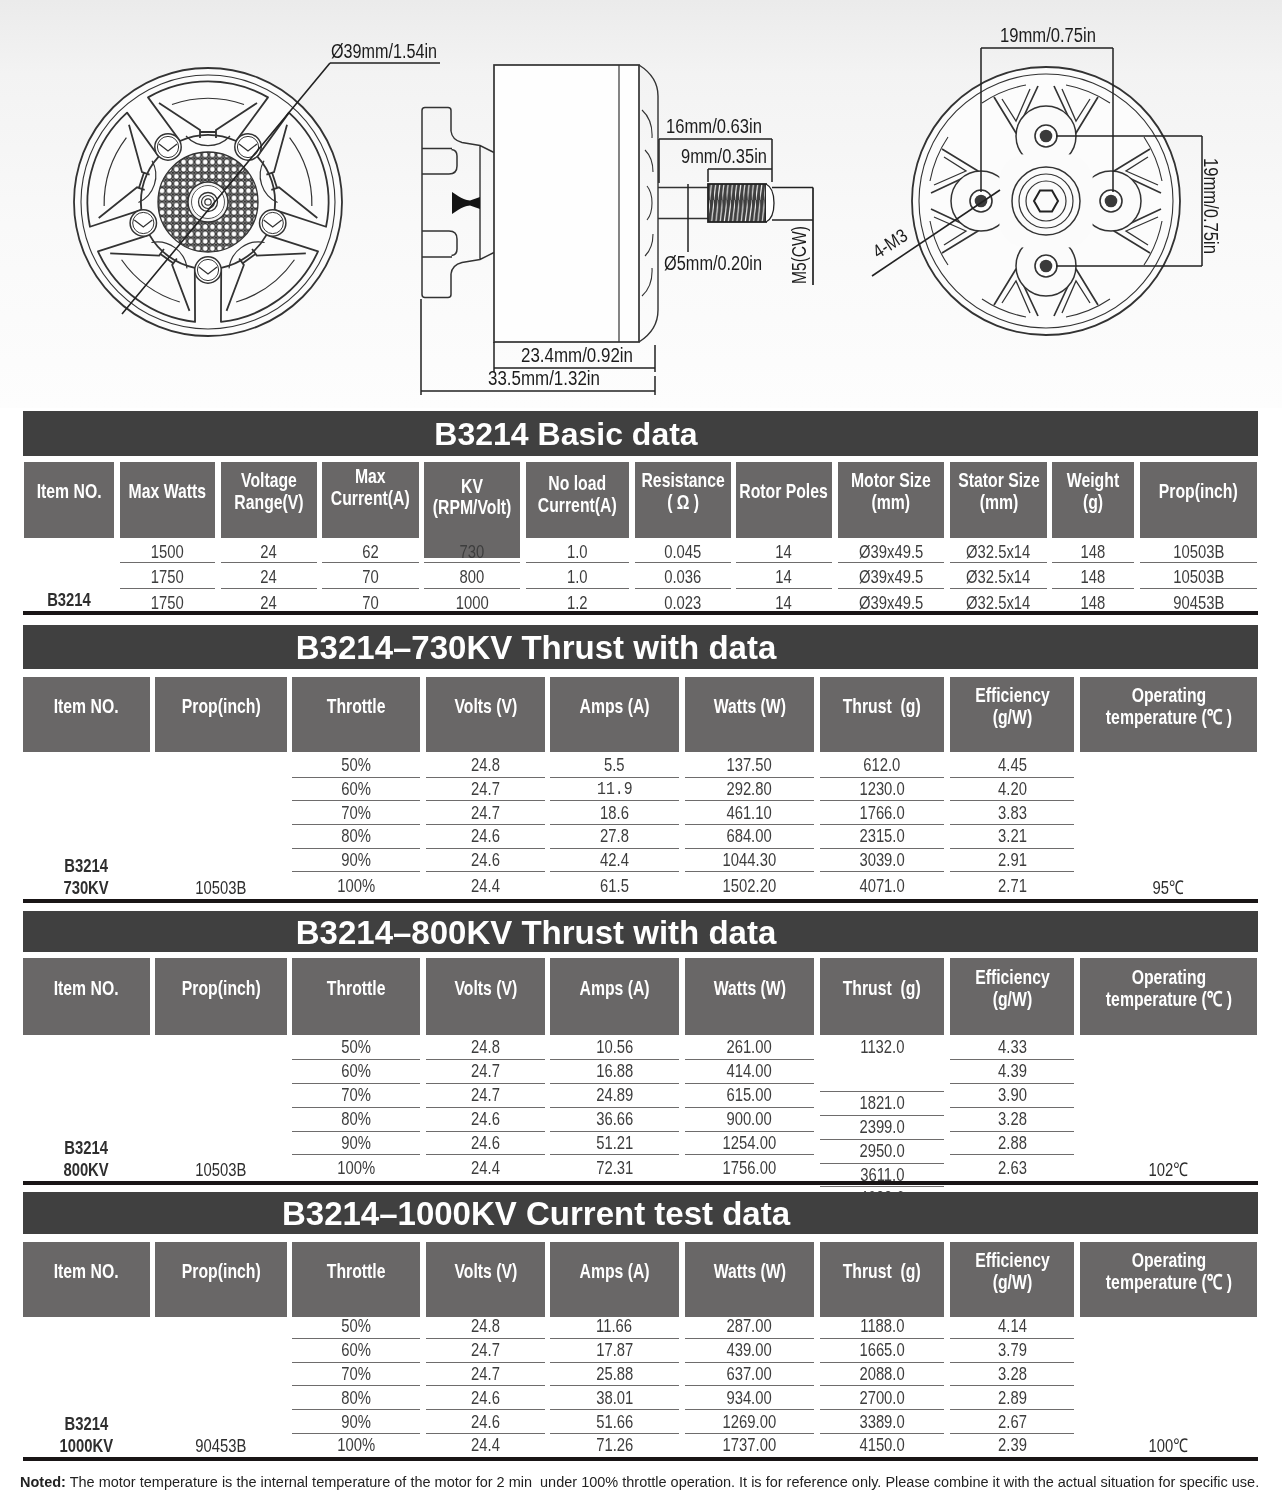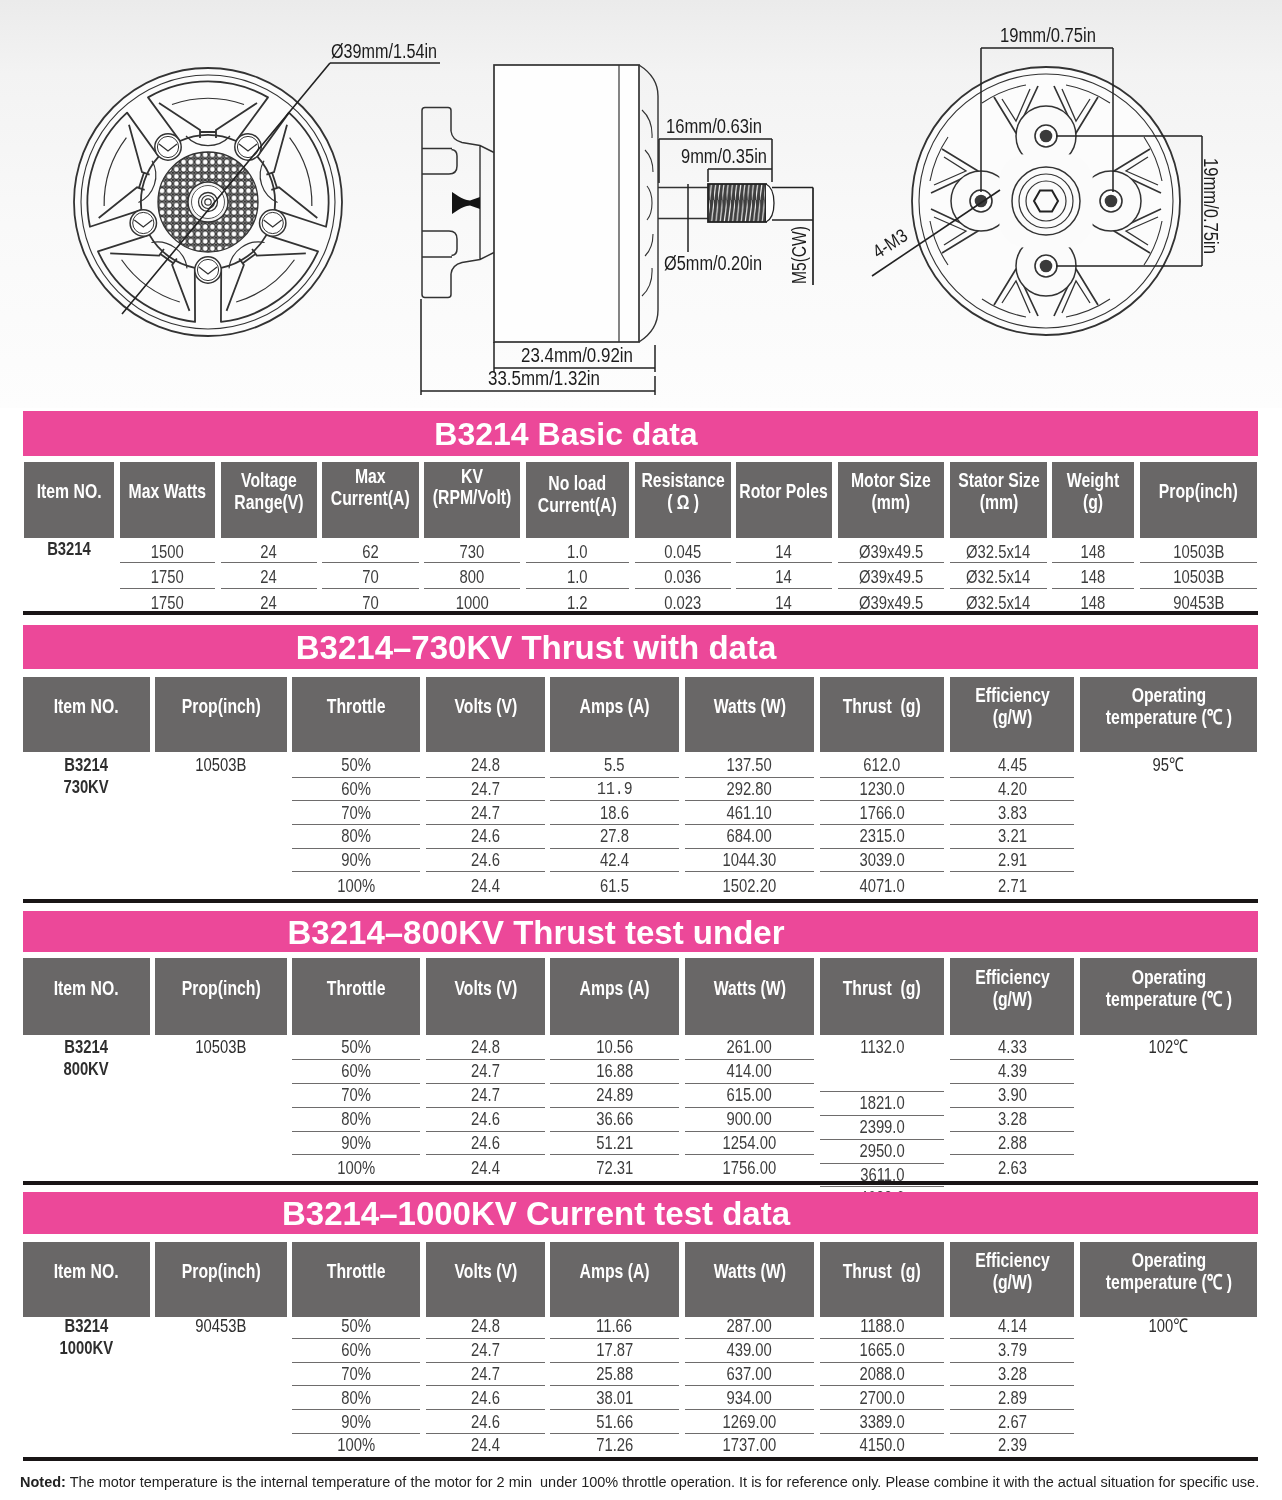--- a/index.html
+++ b/index.html
@@ -1,31 +1,31 @@
 <!DOCTYPE html>
 <html><head><meta charset="utf-8"><style>
 html,body{margin:0;padding:0;}
 body{width:1282px;height:1500px;position:relative;background:#ffffff;
   font-family:"Liberation Sans",sans-serif;overflow:hidden;}
 .abs{position:absolute;}
-.bar{position:absolute;left:23px;width:1235px;background:#ec4899;color:#fff;
+.bar{position:absolute;left:23px;width:1235px;background:#404040;color:#fff;
   font-weight:bold;}
 .bartext{position:absolute;white-space:nowrap;line-height:1;top:50%;
   transform:translate(-50%,-50%);}
 .hc{position:absolute;background:#696767;color:#fff;font-weight:bold;
   display:flex;align-items:center;justify-content:center;text-align:center;
   font-size:20.5px;line-height:21.5px;}
 .hin{transform:scaleX(0.77);transform-origin:50% 50%;white-space:nowrap;}
 .col{position:absolute;display:flex;flex-direction:column;color:#3d3d3d;
   font-size:19px;text-align:center;}
 .col>div{flex:0 0 auto;display:flex;align-items:center;justify-content:center;}
 .col>div span{display:block;transform:scaleX(0.78);white-space:nowrap;}
 .sep{border-top:1.4px solid #6e6c6c;}
 .t1col>div span{transform:scaleX(0.78) translateY(2.3px);}
-.merged{position:absolute;display:flex;align-items:flex-start;justify-content:center;
+.merged{position:absolute;display:flex;align-items:flex-end;justify-content:center;
   text-align:center;color:#2e2e2e;font-size:19px;line-height:22px;}
 .merged span{transform:scaleX(0.78);white-space:nowrap;}
 .thick{position:absolute;left:23px;width:1235px;height:4px;background:#191516;}
 </style></head><body>
 
 <div class="abs" style="left:0;top:0;width:1282px;height:408px;background:linear-gradient(180deg,#ebebeb 0%,#f3f3f3 18%,#f9f9f9 55%,#fdfdfd 100%);"></div>
 <svg class="abs" style="left:0;top:0" width="1282" height="410" viewBox="0 0 1282 410">
 <defs>
 <pattern id="mesh" x="0" y="0" width="7.2" height="7.2" patternUnits="userSpaceOnUse">
         <circle cx="3.6" cy="3.6" r="3.0" fill="none" stroke="#333" stroke-width="1.25"></circle>
@@ -249,21 +249,21 @@
   </div>
 
 <div class="hc" style="left:221px;top:462px;width:96px;height:76px;padding-bottom:19px;box-sizing:border-box;">
     <span class="hin">Voltage<br>Range(V)</span>
   </div>
 
 <div class="hc" style="left:322px;top:462px;width:97px;height:76px;padding-bottom:27px;box-sizing:border-box;">
     <span class="hin">Max<br>Current(A)</span>
   </div>
 
-<div class="hc" style="left:424px;top:462px;width:96px;height:76px;padding-bottom:28px;box-sizing:border-box;">
+<div class="hc" style="left:424px;top:462px;width:96px;height:96px;padding-bottom:28px;box-sizing:border-box;">
     <span class="hin">KV<br>(RPM/Volt)</span>
   </div>
 
 <div class="hc" style="left:526px;top:462px;width:103px;height:76px;padding-bottom:13px;box-sizing:border-box;">
     <span class="hin">No load<br>Current(A)</span>
   </div>
 
 <div class="hc" style="left:635px;top:462px;width:96px;height:76px;padding-bottom:19px;box-sizing:border-box;">
     <span class="hin">Resistance<br>( Ω )</span>
   </div>
@@ -600,21 +600,21 @@
     </div>
   </div>
 
 <div class="merged" style="left:1080px;top:754px;width:177px;height:145px;">
     <span>95℃</span>
   </div>
 
 <div class="thick" style="top:899px;"></div>
 
 <div class="bar" style="top:911px;height:41px;font-size:32px;">
-    <span class="bartext" style="left:513px;font-size:33px;">B3214–800KV Thrust test under</span>
+    <span class="bartext" style="left:513px;font-size:33px;">B3214–800KV Thrust with data</span>
   </div>
 
 <div class="hc" style="left:23px;top:958px;width:127px;height:77px;padding-bottom:18px;box-sizing:border-box;">
     <span class="hin">Item NO.</span>
   </div>
 
 <div class="hc" style="left:155px;top:958px;width:132px;height:77px;padding-bottom:18px;box-sizing:border-box;">
     <span class="hin">Prop(inch)</span>
   </div>
 

